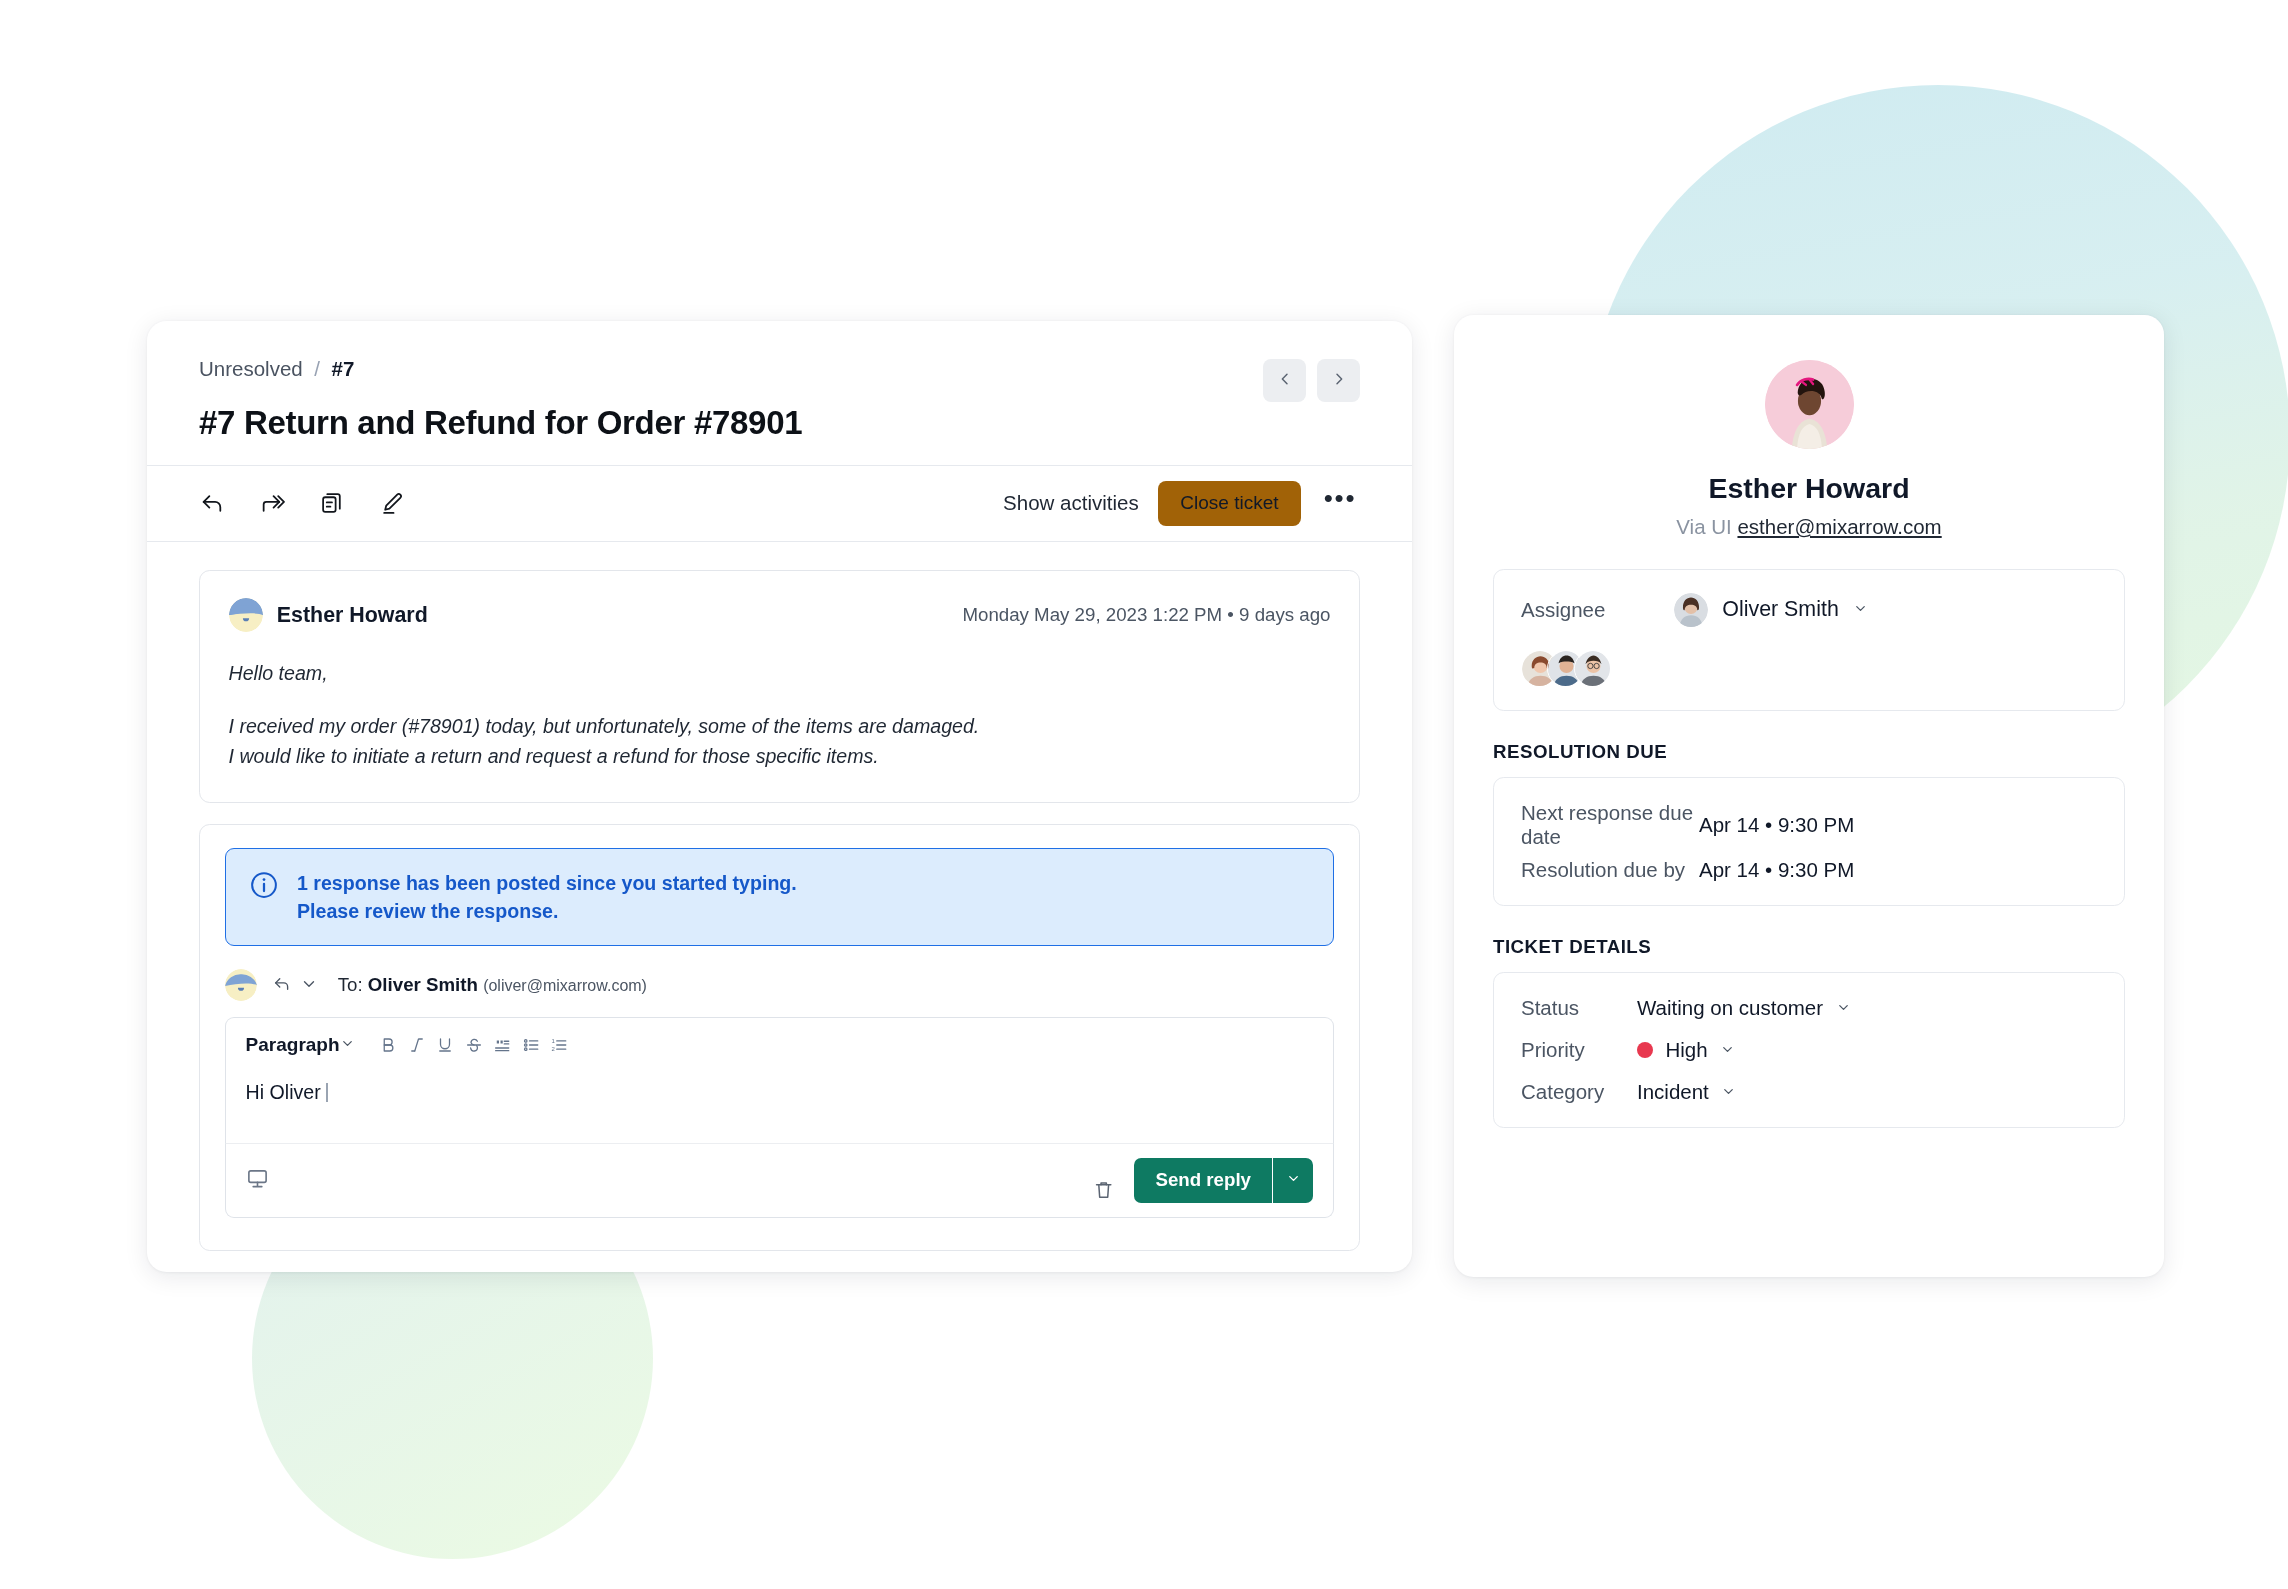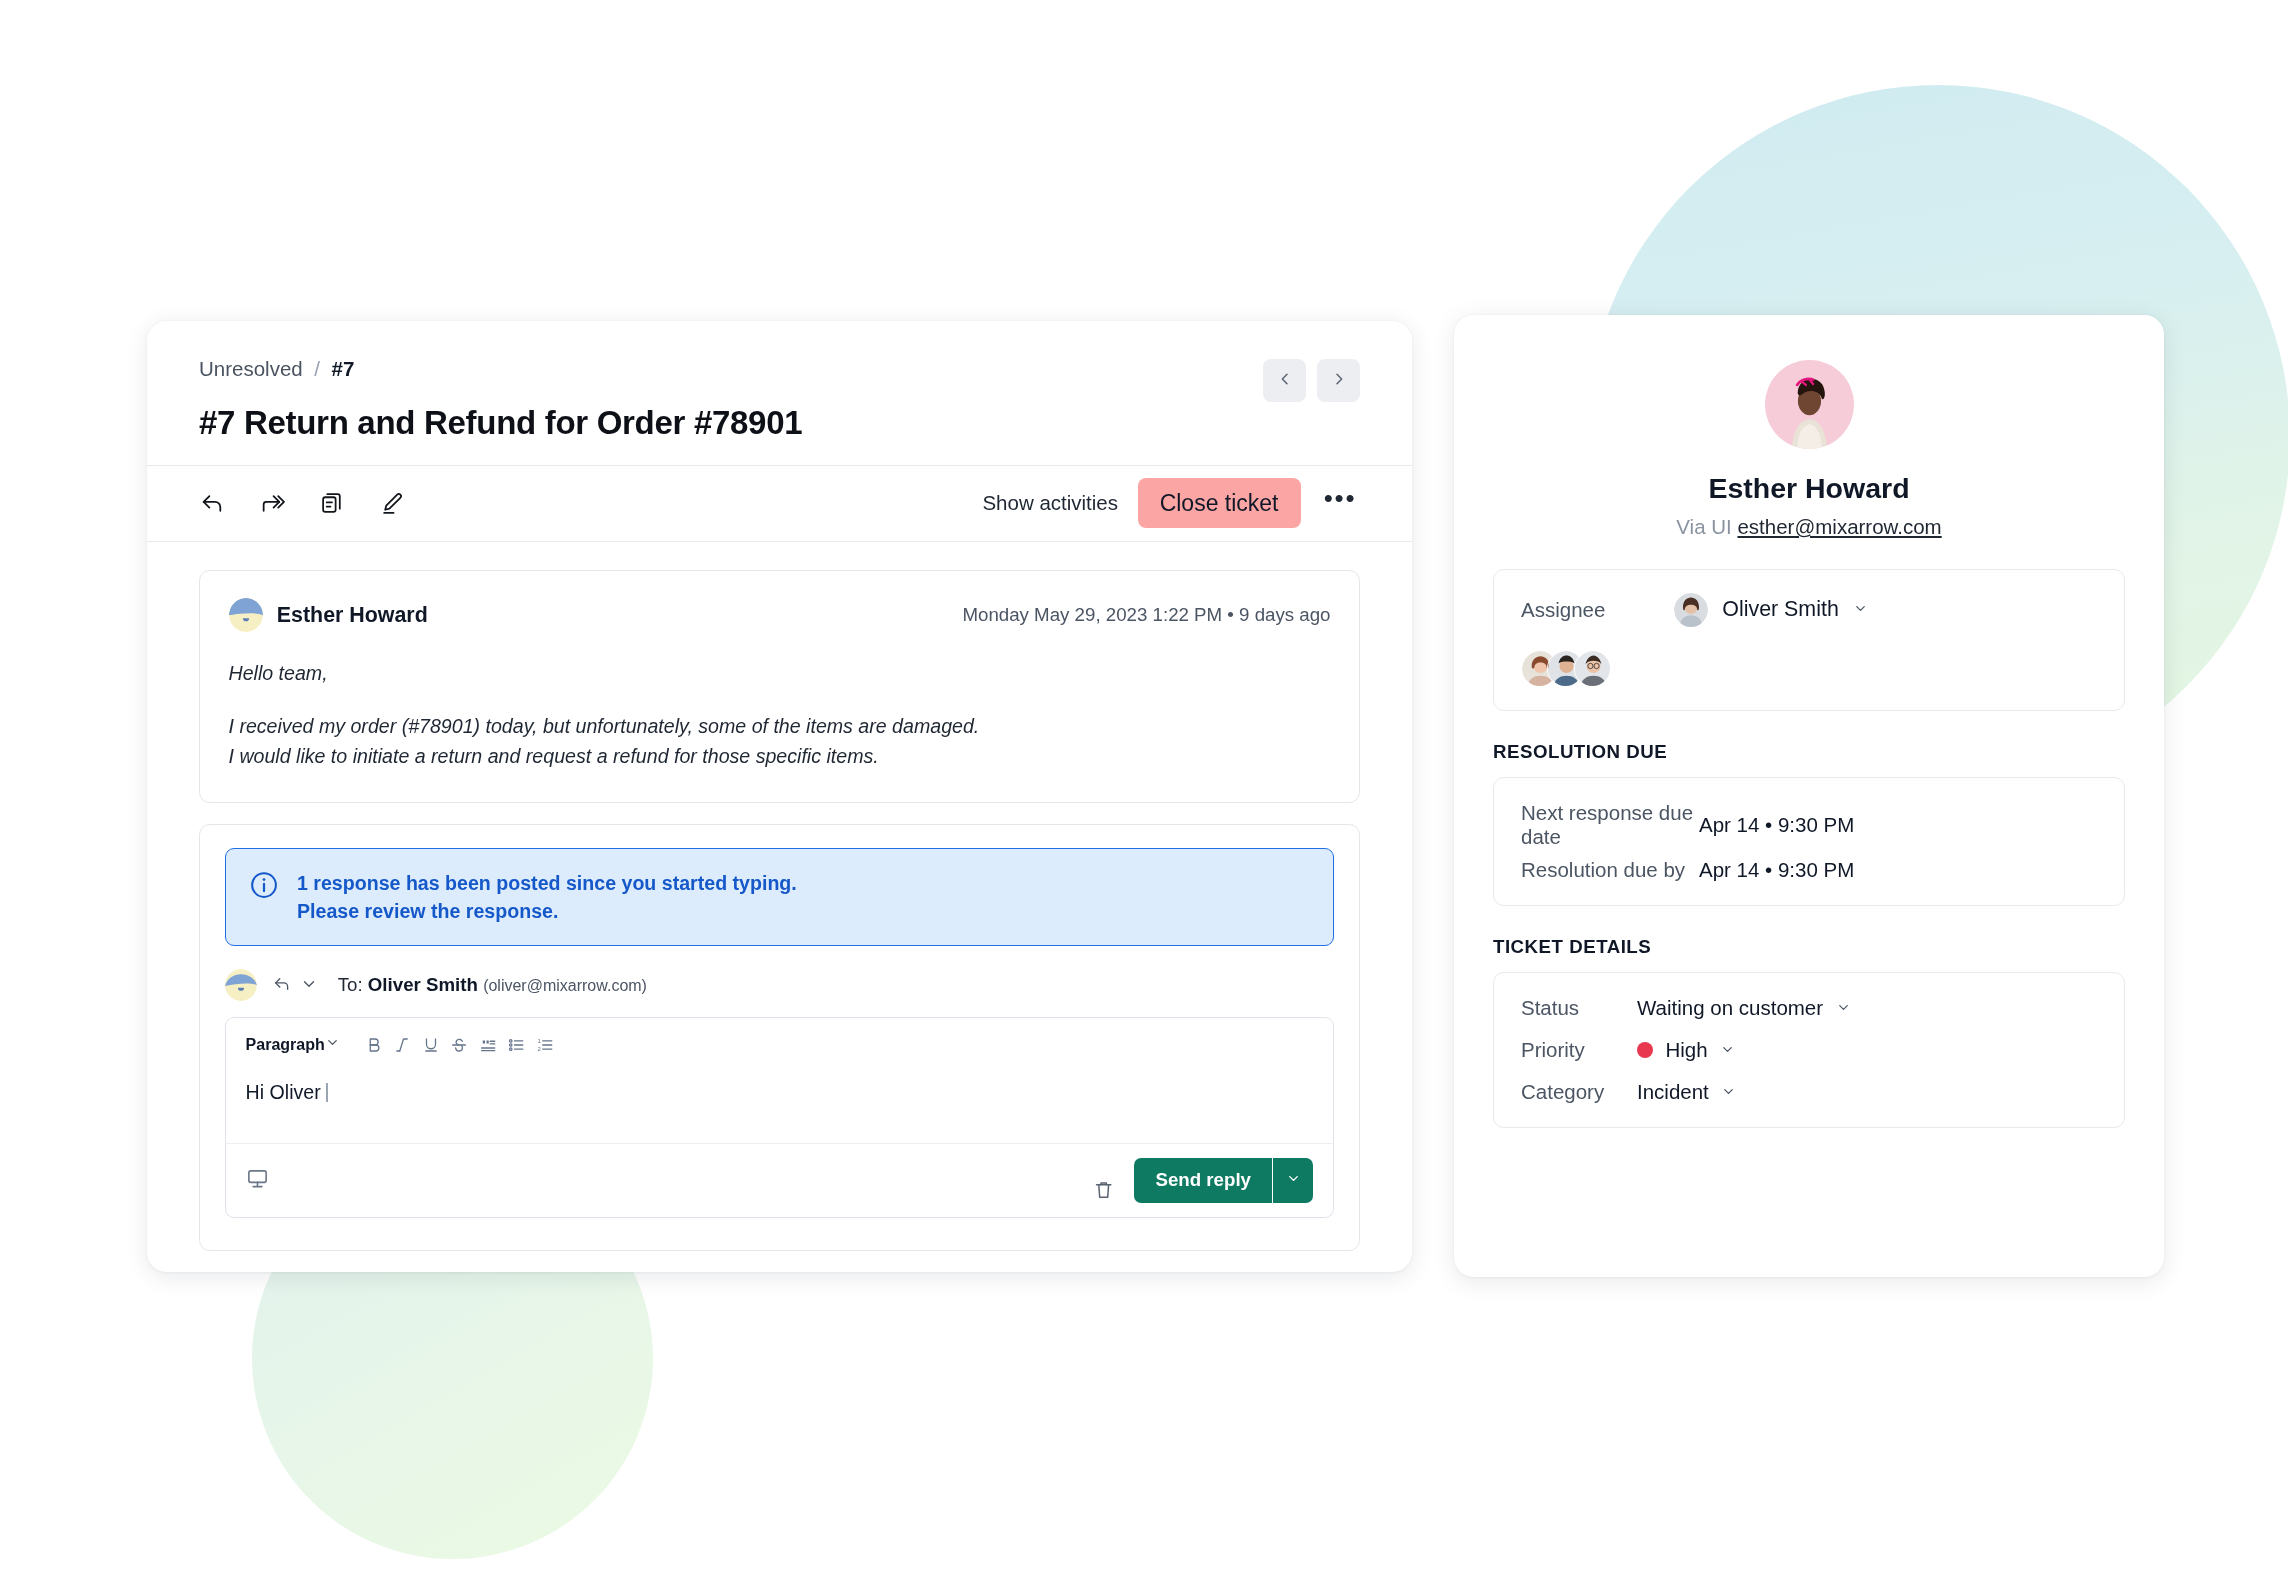--- a/index.html
+++ b/index.html
@@ -121,25 +121,25 @@
     align-items: center;
     gap: 19.6px;
   }
   .show-activities {
     font-size: 20.5px;
     color: #1f2733;
     cursor: pointer;
     white-space: nowrap;
   }
   .close-ticket-btn {
-    background: #fca5a5;
+    background: #a16207;
     border: none;
     border-radius: 8px;
     padding: 11.6px 22px;
-    font-size: 23px;
+    font-size: 19px;
     color: #101828;
     font-family: inherit;
     cursor: pointer;
     white-space: nowrap;
   }
   .more-btn {
     background: none; border: none;
     font-size: 26px; line-height: 9px;
     color: #202833; cursor: pointer;
     letter-spacing: 1.8px;
@@ -216,21 +216,21 @@
     border-bottom: none;
   }
   .editor-toolbar {
     display: flex;
     align-items: center;
     gap: 0;
     padding: 12.5px 19.6px;
   }
   .para-select {
     display: flex; align-items: center; gap: 0;
-    font-size: 16px; color: #101828; font-weight: 700;
+    font-size: 19px; color: #101828; font-weight: 700;
     cursor: pointer; margin-right: 19.6px;
   }
   .para-select svg { width: 15px; height: 15px; stroke: #4b5563; fill: none; stroke-width: 2; stroke-linecap: round; stroke-linejoin: round; }
   .fmt-btn {
     width: 28.5px; height: 28.5px;
     display: flex; align-items: center; justify-content: center;
     cursor: pointer;
     color: #64748b;
     font-size: 18px;
   }

